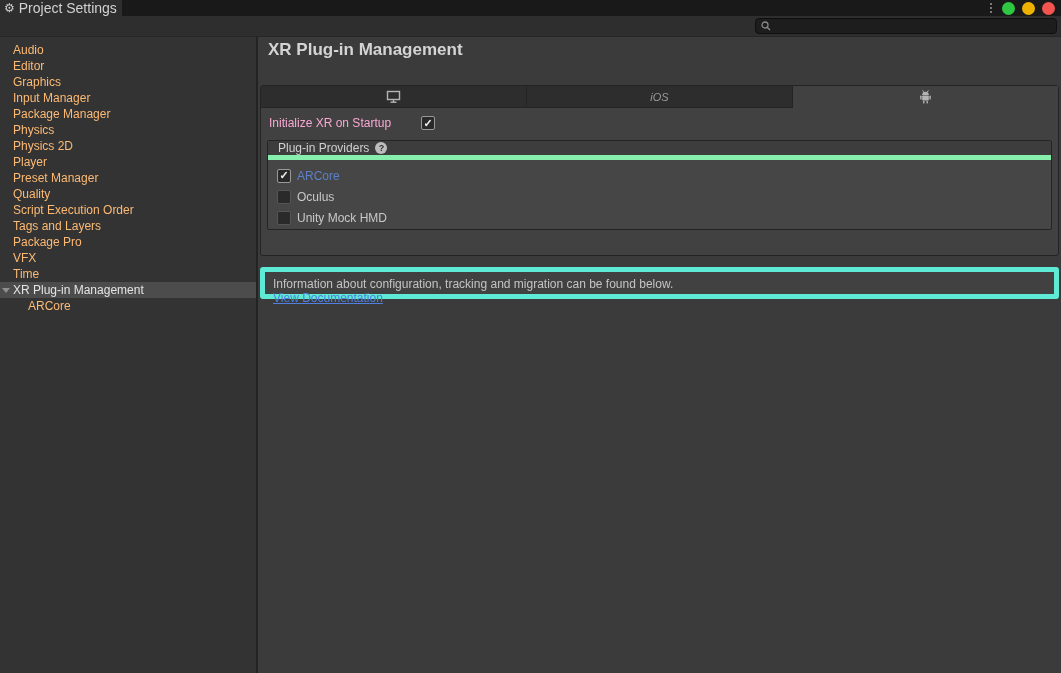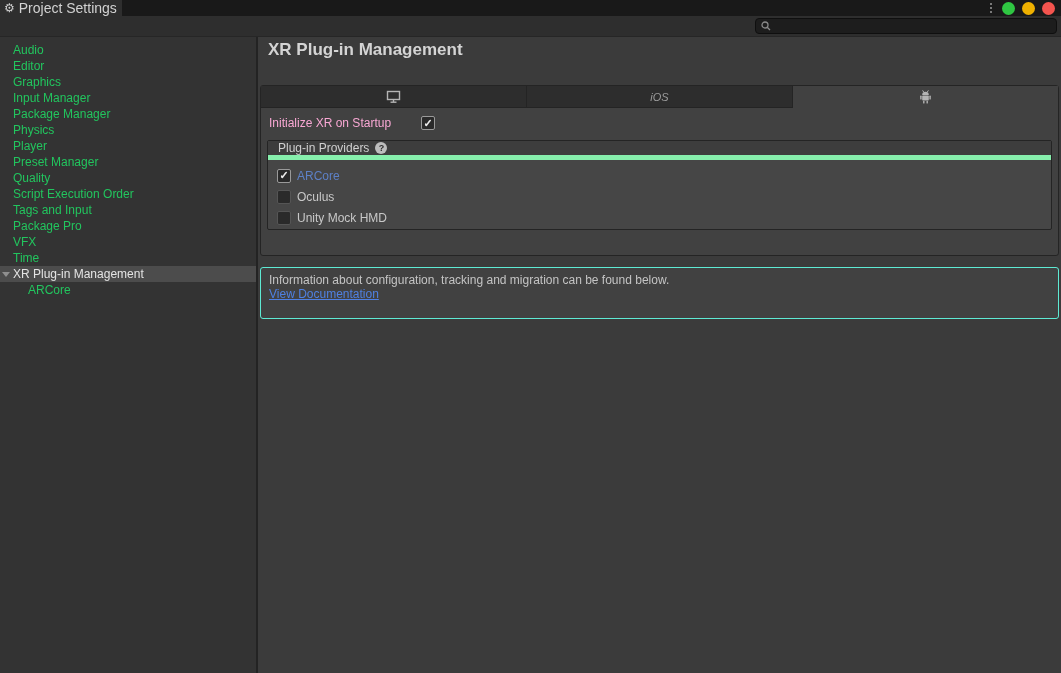--- a/index.html
+++ b/index.html
@@ -20,21 +20,21 @@
   
   .toolbar { position:relative; height:21px; background:#2e2e2e; border-bottom:1px solid #262626; }
   .searchbox { position:absolute; right:4px; top:2px; width:302px; height:16px; background:#1d1d1d;
                border:1px solid #0f0f0f; border-radius:4px; display:flex; align-items:center; padding:0 5px; gap:4px; }
   .searchbox input { background:transparent; border:none; outline:none; color:#cfcfcf;
                      font-family:"Liberation Sans",sans-serif; font-size:11px; flex:1; min-width:0; }
 
   
   .split { display:flex; height:636px; }
   .sidebar { width:258px; background:#333333; border-right:2px solid #232323; padding-top:5px; overflow:hidden; }
-  .side-item { position:relative; height:16px; line-height:16px; color:#22c55e; padding-left:13px;
+  .side-item { position:relative; height:16px; line-height:16px; color:#fdba74; padding-left:13px;
                white-space:nowrap; cursor:default; }
   .side-item.sel { background:#4c4c4c; color:#e4e4e4; }
   .side-item.child { padding-left:28px; }
   .fold { position:absolute; left:2px; top:6px; width:0; height:0;
           border-left:4px solid transparent; border-right:4px solid transparent; border-top:5px solid #8f8f8f; }
 
   .main { position:relative; flex:1; background:#3b3b3b; }
   .page-title { position:absolute; left:10px; top:3px; font-size:17px; font-weight:bold; color:#d4d4d4; }
 
   
@@ -60,22 +60,22 @@
                border:1px solid #242424; border-radius:2px; background:#464646; }
   .prov-header { height:19px; background:#3d3d3d; border-bottom:5px solid #86efac;
                  display:flex; align-items:center; gap:6px; padding-left:10px; color:#cfcfcf; }
   .help { width:12px; height:12px; border-radius:50%; background:#bdbdbd; color:#2e2e2e;
           font-size:9px; font-weight:bold; display:inline-flex; align-items:center; justify-content:center; }
   .prov-list { padding-top:5px; }
   .prov-row { height:21px; display:flex; align-items:center; gap:6px; padding-left:9px; }
   .prov-label { color:#c8c8c8; }
 
   
-  .infobox { position:absolute; left:2px; right:2px; top:230px; height:52px;
-             background:#414141; border:1px solid #5eead4; border-radius:3px; padding:5px 8px; }
+  .infobox { position:absolute; left:2px; right:2px; top:230px; height:32px;
+             background:#414141; border:5px solid #5eead4; border-radius:3px; padding:5px 8px; }
   .info-text { color:#c4c4c4; }
   .info-link { display:inline-block; margin-top:0; color:#4f80e2; text-decoration:underline; cursor:pointer; }
 
   svg { display:block; }
 </style>
 </head>
 <body>
 
 <div class="titlebar">
   <div class="win-tab">
@@ -105,25 +105,26 @@
 </div>
 
 <div class="split">
   <div class="sidebar">
       <div class="side-item"><span>Audio</span></div>
       <div class="side-item"><span>Editor</span></div>
       <div class="side-item"><span>Graphics</span></div>
       <div class="side-item"><span>Input Manager</span></div>
       <div class="side-item"><span>Package Manager</span></div>
       <div class="side-item"><span>Physics</span></div>
+      <div class="side-item"><span>Physics 2D</span></div>
       <div class="side-item"><span>Player</span></div>
       <div class="side-item"><span>Preset Manager</span></div>
       <div class="side-item"><span>Quality</span></div>
       <div class="side-item"><span>Script Execution Order</span></div>
-      <div class="side-item"><span>Tags and Input</span></div>
+      <div class="side-item"><span>Tags and Layers</span></div>
       <div class="side-item"><span>Package Pro</span></div>
       <div class="side-item"><span>VFX</span></div>
       <div class="side-item"><span>Time</span></div>
       <div class="side-item sel"><span class="fold"></span><span>XR Plug-in Management</span></div>
       <div class="side-item child"><span>ARCore</span></div>
     </div>
 
   <div class="main">
     <div class="page-title">XR Plug-in Management</div>
 

